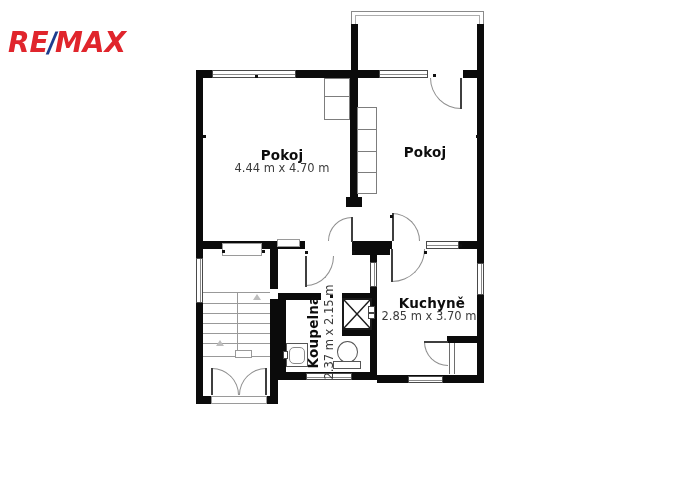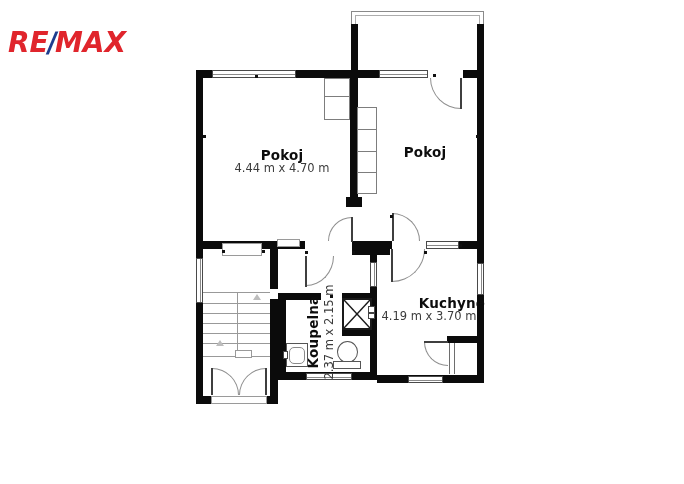--- a/index.html
+++ b/index.html
@@ -170,22 +170,22 @@
   <div class="dot" style="left:424px;top:251px;"></div>
   <div class="dot" style="left:459px;top:244px;"></div>
   <div class="dot" style="left:330px;top:295px;"></div>
   <div class="dot" style="left:203px;top:135px;"></div>
 
   <div class="lbl rname" style="left:282px;top:155px;">Pokoj</div>
   <div class="lbl rdims" style="left:282px;top:168px;">4.44 m x 4.70 m</div>
 
   <div class="lbl rname" style="left:425px;top:152px;">Pokoj</div>
 
-  <div class="lbl rname" style="left:452px;top:303px;">Kuchyně</div>
-  <div class="lbl rdims" style="left:429px;top:316px;">4.19 m x 3.70 m</div>
+  <div class="lbl rname" style="left:432px;top:303px;">Kuchyně</div>
+  <div class="lbl rdims" style="left:429px;top:316px;">2.85 m x 3.70 m</div>
 
 
   <div class="vlbl" style="left:321px;top:332px;">
     <div class="rname">Koupelna</div>
     <div class="rdims">2.37 m x 2.15 m</div>
   </div>
 
 </div>
 
 </body></html>

